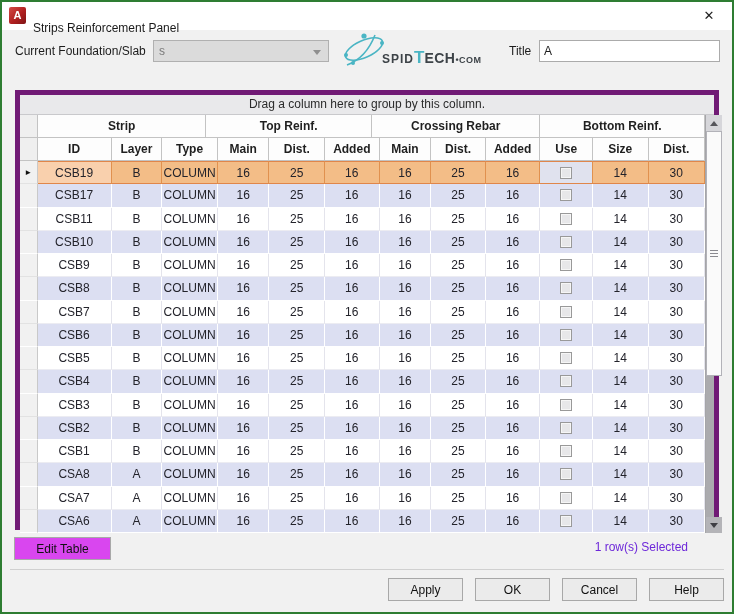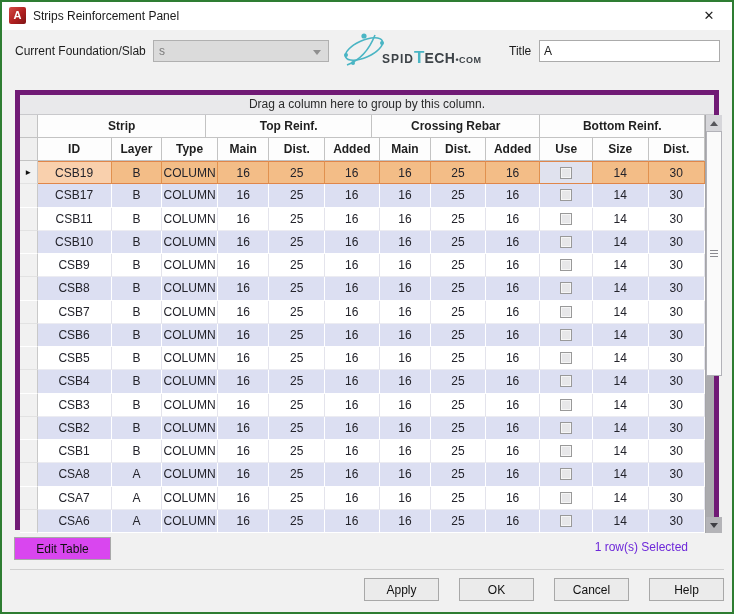--- a/index.html
+++ b/index.html
@@ -4,21 +4,21 @@
 <style>
   * { margin:0; padding:0; box-sizing:border-box; }
   html,body { width:734px; height:614px; }
   body { font-family:"Liberation Sans", sans-serif; font-size:12px; color:#1c1c1c; background:#f1f1f1; }
 
   .window { position:relative; width:734px; height:614px; border:2px solid #2e7d32; background:#f1f1f1; overflow:hidden; }
 
   
   .titlebar { position:absolute; top:0; left:0; right:0; height:28px; background:#ffffff; }
   .app-icon { position:absolute; left:7px; top:5px; width:17px; height:17px; background:linear-gradient(135deg,#d24b45 0%,#b01f1f 55%,#7e1416 100%); color:#fff; font-weight:bold; font-size:11px; text-align:center; line-height:17px; border-radius:2px; }
-  .win-title { position:absolute; left:31px; top:0; height:28px; line-height:28px; color:#1a1a1a; }
+  .win-title { position:absolute; left:31px; top:12px; height:28px; line-height:28px; color:#1a1a1a; }
   .close-btn { position:absolute; right:10px; top:0; width:26px; height:28px; line-height:28px; text-align:center; font-size:13px; color:#222; cursor:pointer; }
 
   
   .lbl-foundation { position:absolute; left:13px; top:38px; height:22px; line-height:22px; }
   .select { position:absolute; left:151px; top:38px; width:176px; height:22px; background:#dbdbdb; border:1px solid #b0b0b0; color:#7a7a7a; line-height:20px; padding-left:5px; }
   .select .chev { position:absolute; right:7px; top:9px; width:0; height:0; border-left:4px solid transparent; border-right:4px solid transparent; border-top:5px solid #8f8f8f; }
   .logo { position:absolute; left:336px; top:26px; display:flex; align-items:flex-end; }
   .logo svg { display:block; }
   .logo-text { margin-left:-8px; margin-bottom:6px; white-space:nowrap; color:#3d4348; font-weight:bold; }
   .lg1 { font-size:12px; letter-spacing:1px; }
@@ -62,21 +62,21 @@
   .sb-down { bottom:0; background:#b4b4b8; }
   .tri-up { width:0;height:0;border-left:4px solid transparent;border-right:4px solid transparent;border-bottom:5px solid #55555a; }
   .tri-down { width:0;height:0;border-left:4px solid transparent;border-right:4px solid transparent;border-top:5px solid #3f3f44; }
   .sb-thumb { position:absolute; left:0; top:16px; width:16px; height:245px; background:#fafafa; border:1px solid #b2b2b8; display:flex; align-items:center; justify-content:center; }
   .grip { width:8px; height:7px; background:repeating-linear-gradient(to bottom,#8a8a90 0 1px,transparent 1px 3px); }
 
   
   .edit-table-btn { position:absolute; left:12px; top:535px; width:97px; height:23px; background:#d946ef; border:1px solid #a8a8a8; font:inherit; color:#111; }
   .status-text { position:absolute; right:44px; top:538px; color:#6d28d9; }
   .divider { position:absolute; left:8px; right:8px; top:567px; height:1px; background:#d0d0d0; }
-  .btnbar { position:absolute; right:8px; top:576px; display:flex; gap:20px; }
+  .btnbar { position:absolute; right:8px; top:576px; display:flex; gap:12px; }
   .dlg-btn { width:75px; height:23px; background:#ebebeb; border:1px solid #a8a8a8; font:inherit; color:#111; }
 </style>
 </head>
 <body>
 
 <div class="window">
 
   <div class="titlebar">
     <span class="app-icon">A</span>
     <span class="win-title">Strips Reinforcement Panel</span>

